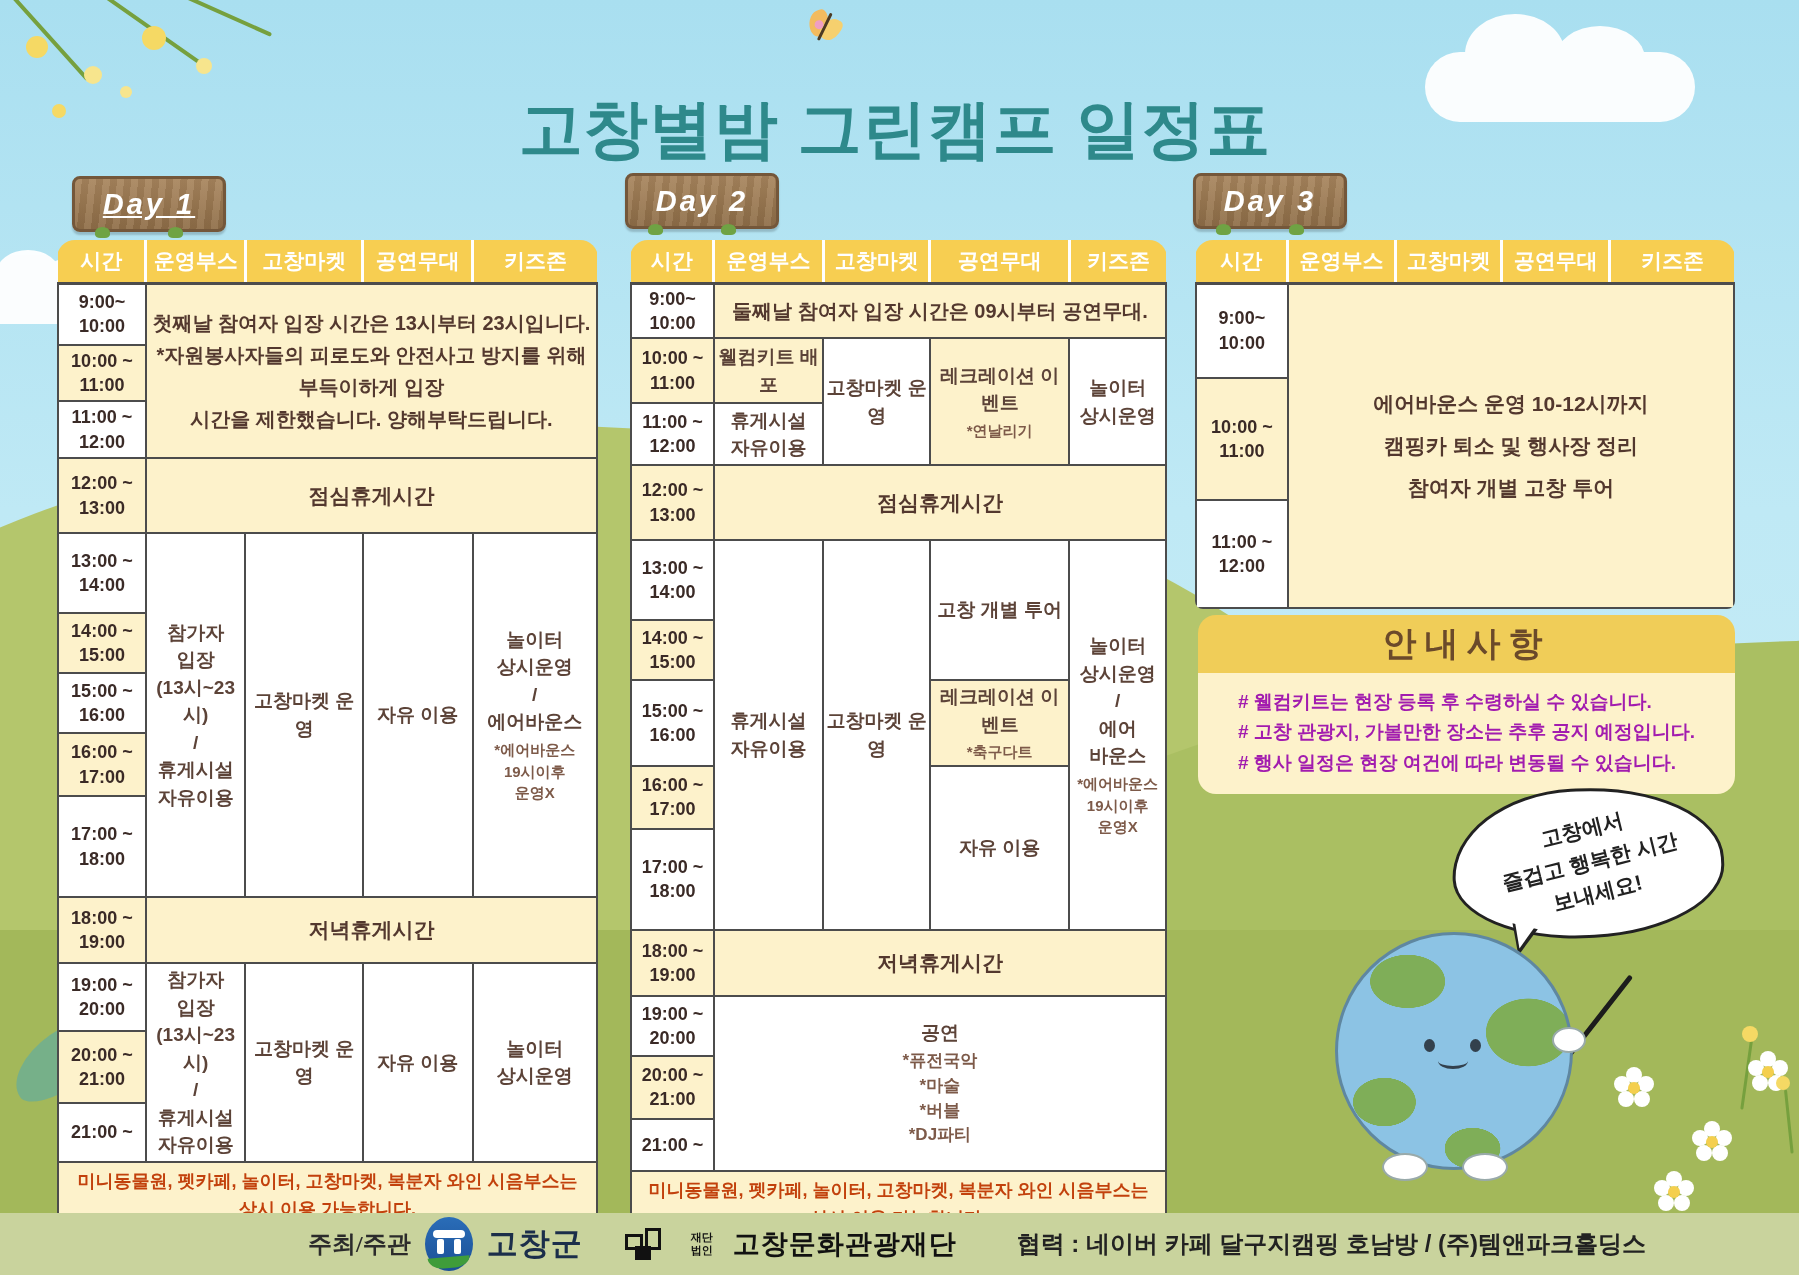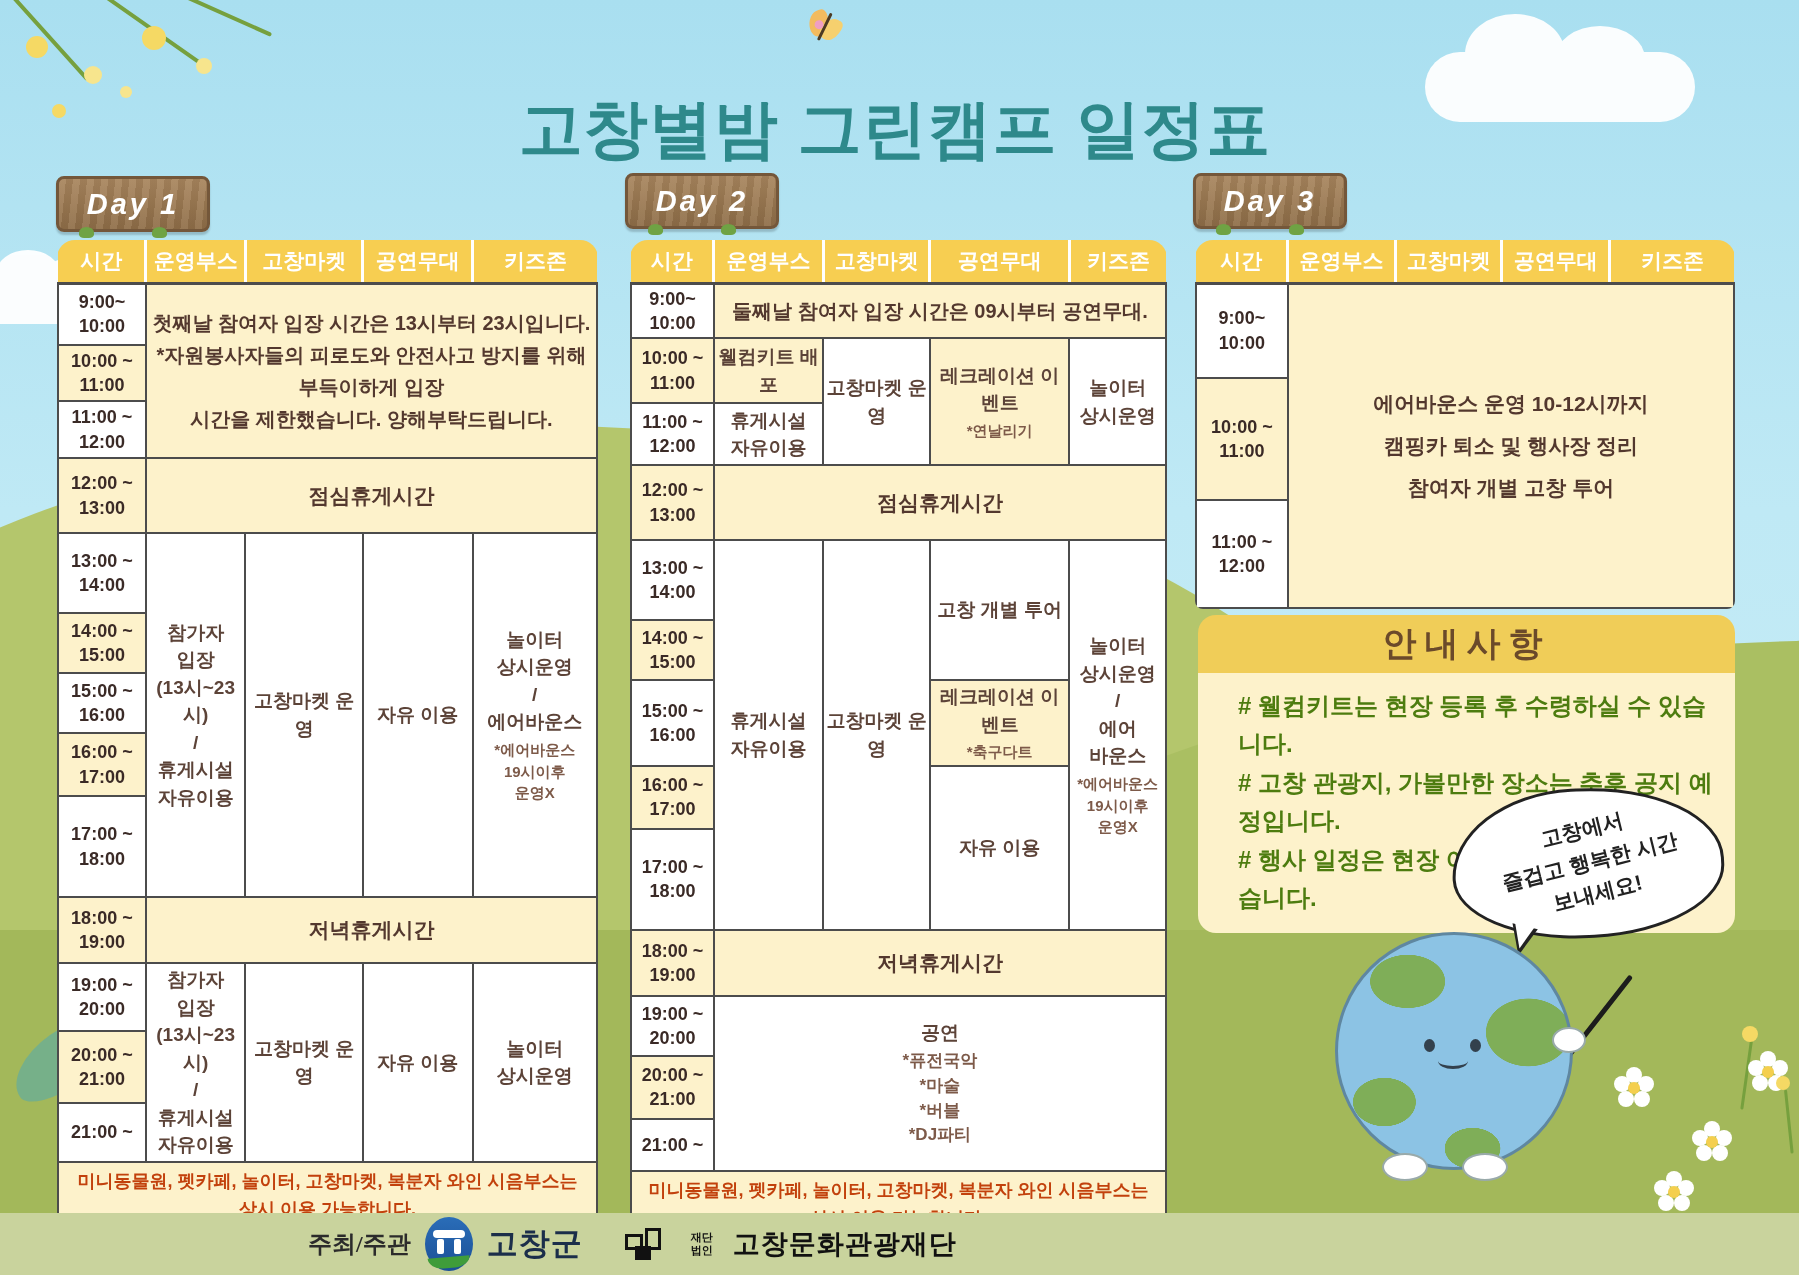--- a/index.html
+++ b/index.html
@@ -65,21 +65,21 @@
   .cell .sub{font-size:15px;color:#7d5a49;white-space:pre-line;line-height:1.45;margin-top:3px;}
   .note{font-size:20px;font-weight:bold;color:#53382e;white-space:pre-line;line-height:1.6;}
   .break{font-size:21px;font-weight:bold;color:#53382e;}
   .footrow{font-size:18px;font-weight:bold;color:#c2410c;white-space:pre-line;line-height:1.55;}
 
   
   .notice{position:absolute;left:1198px;top:615px;width:537px;z-index:2;border-radius:18px;overflow:hidden;}
   .notice-hd{background:#f0cd58;height:58px;display:flex;align-items:center;justify-content:center;
     font-size:34px;font-weight:bold;color:#6b4a2a;letter-spacing:8px;}
   .notice-bd{background:#fdf2cb;padding:14px 12px 16px 40px;}
-  .notice-item{font-size:24px;font-weight:bold;color:#4d7c0f;line-height:1.6;}
+  .notice-item{font-size:19px;font-weight:bold;color:#a21caf;line-height:1.6;}
 
   
   .bubble{position:absolute;left:1452px;top:788px;width:272px;height:150px;background:#fff;
     border:3px solid #222;border-radius:46% 54% 50% 50%/58% 52% 46% 44%;z-index:2;transform:rotate(-3deg);}
   .bubble::after{content:"";position:absolute;left:48px;bottom:-30px;width:0;height:0;
     border:13px solid transparent;border-top:30px solid #222;transform:rotate(16deg);}
   .bubble::before{content:"";position:absolute;left:52px;bottom:-20px;width:0;height:0;z-index:1;
     border:10px solid transparent;border-top:24px solid #fff;transform:rotate(16deg);}
   .bubble-text{position:absolute;left:10px;top:22px;width:250px;text-align:center;
     font-size:21px;font-weight:bold;color:#222;white-space:pre-line;line-height:1.55;transform:rotate(-11deg);}
@@ -144,21 +144,21 @@
   <div class="dot" style="left:120px;top:86px;width:12px;height:12px;background:#f7e58d;"></div>
 
   <div class="butterfly">
     <span class="bw1"></span>
       <span class="bw2"></span>
       <span class="bb"></span>
       <span class="bs"></span>
   </div>
   <div class="main-title">고창별밤 그린캠프 일정표</div>
 
-  <div class="sign" style="left:56px;top:176px;">
+  <div class="sign" style="left:72px;top:176px;text-decoration:underline;">
     <span>Day 1</span>
   </div>
   <div class="sched" style="left:57px;top:240px;width:541px;">
     <table>
       <colgroup>
           <col style="width:88px">
           <col style="width:100px">
           <col style="width:118px">
           <col style="width:110px">
           <col style="width:125px">
@@ -491,16 +491,17 @@
         <span class="leaf"></span>
       </span>
       <span class="org1">고창군</span>
       <span class="logo-foundation">
           <i></i>
           <i></i>
           <i></i>
         </span>
       <span class="org2-type">재단법인</span>
       <span class="org2">고창문화관광재단</span>
+      <span class="coop">협력 : 네이버 카페 달구지캠핑 호남방 / (주)템앤파크홀딩스</span>
     </div>
   </div>
 
 </div>
 
 </body></html>

